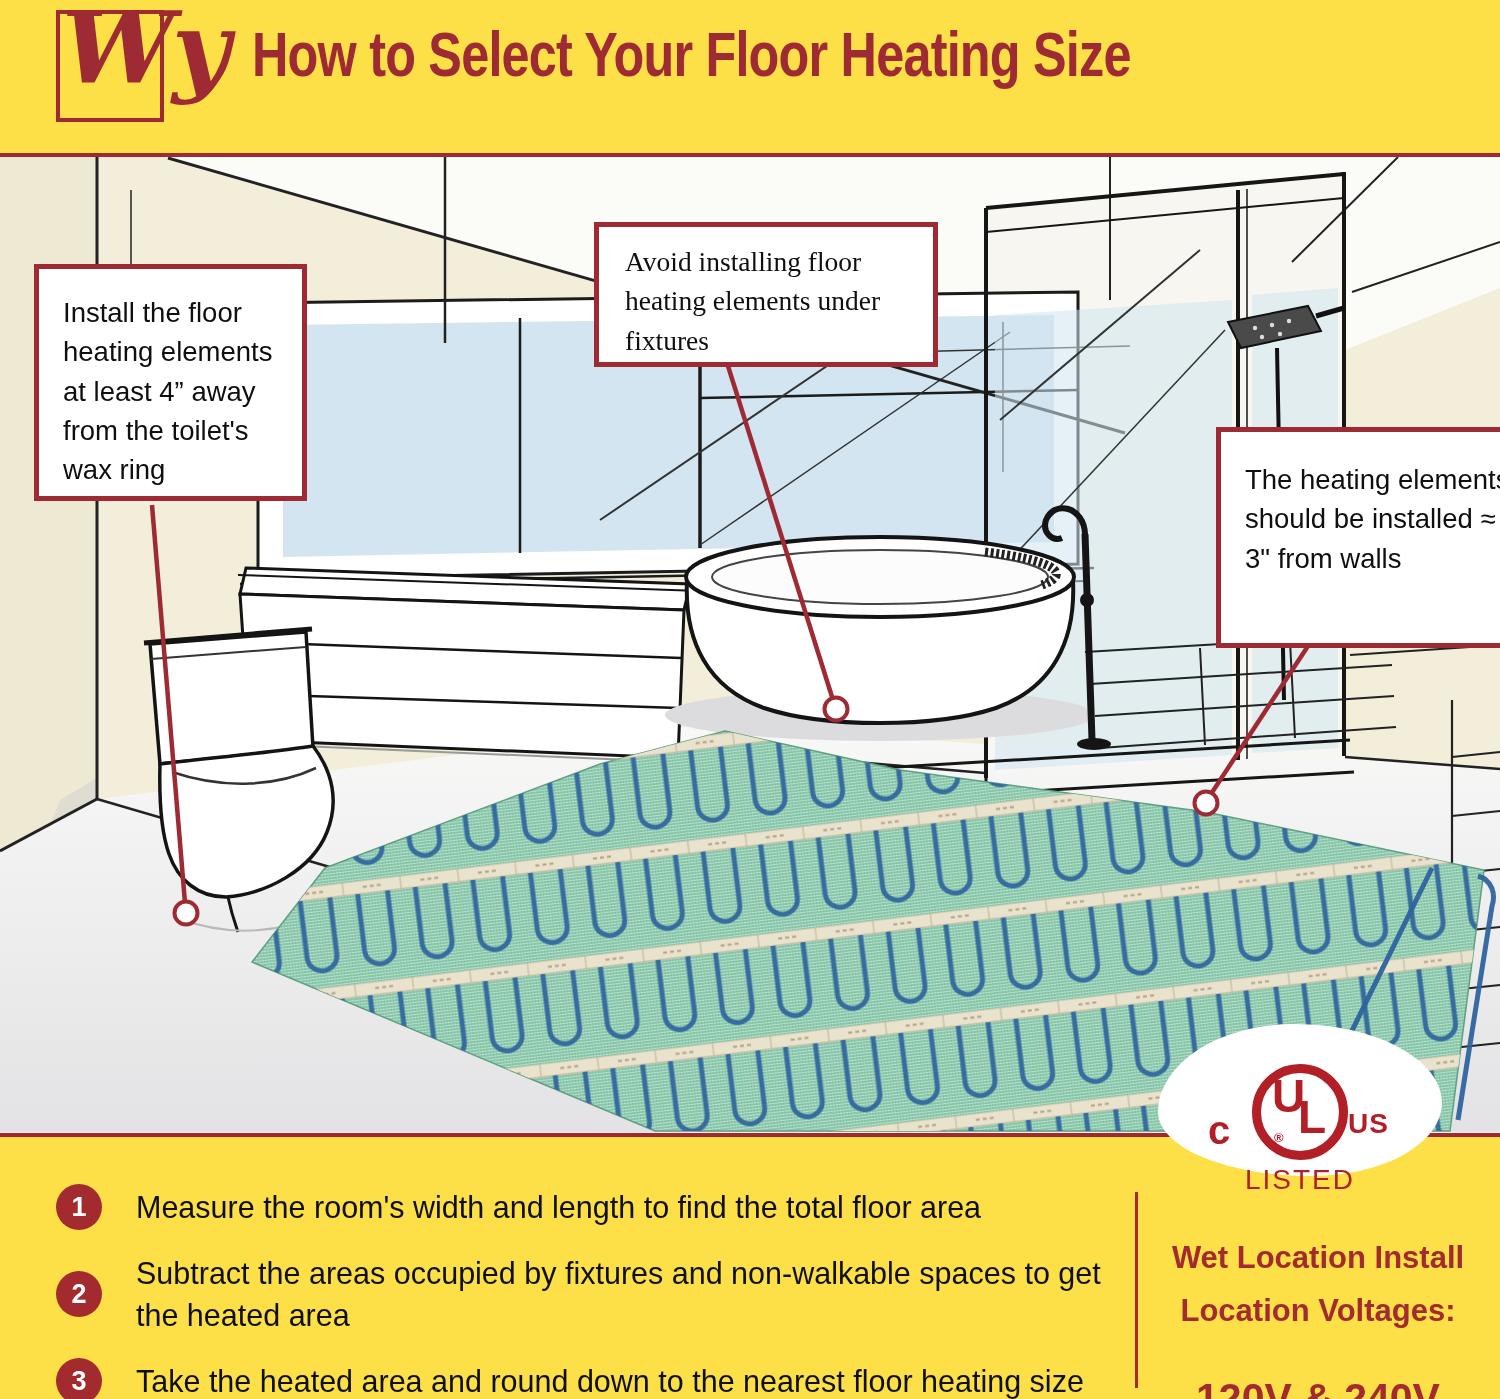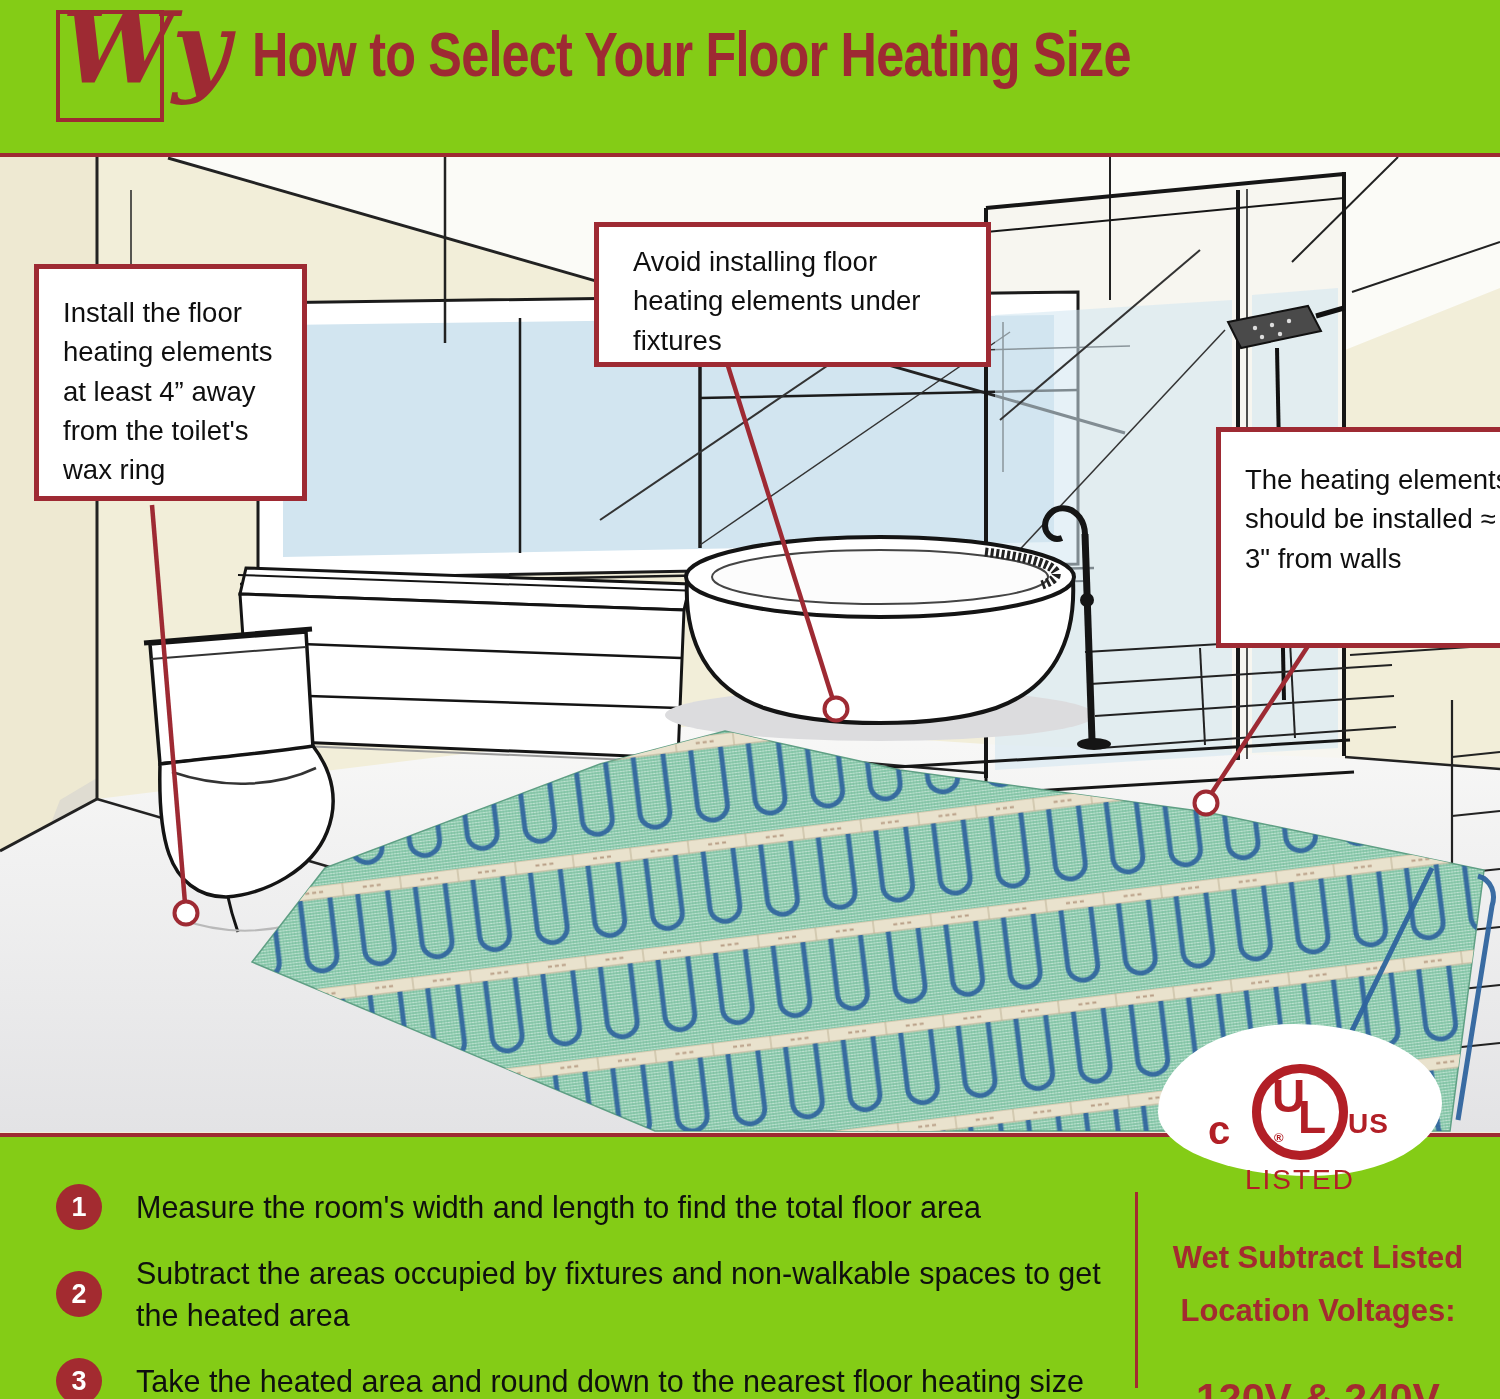--- a/index.html
+++ b/index.html
@@ -3,39 +3,39 @@
 <meta charset="utf-8">
 <style>
   :root{
     --red:#9e2a33;
     --ul-red:#b21f26;
     --cream:#f2eed9;
     --glass:#d2e5f0;
   }
   html,body{margin:0;padding:0;background:#fff;}
   body{font-family:"Liberation Sans", sans-serif;}
-  .canvas{position:relative;width:1500px;height:1399px;background:#84cc16;overflow:hidden;}
+  .canvas{position:relative;width:1500px;height:1399px;background:#fde047;overflow:hidden;}
 
   
   .logo-box{position:absolute;left:56px;top:10px;width:100px;height:104px;border:4px solid var(--red);}
   .logo-wy{position:absolute;left:2px;top:-16px;font-family:"DejaVu Serif",serif;font-style:italic;font-weight:bold;
     font-size:100px;color:var(--red);line-height:1;}
   .page-title{position:absolute;left:252px;top:18px;font-size:63px;font-weight:bold;color:var(--red);
     letter-spacing:-1px;white-space:nowrap;transform:scaleX(.8);transform-origin:left top;}
 
   
   .illustration{position:absolute;left:0;top:153px;width:1500px;height:984px;box-sizing:border-box;
     border-top:4px solid var(--red);border-bottom:4.5px solid var(--red);background:var(--cream);}
   .illustration svg{display:block;}
 
   
   .callout{position:absolute;box-sizing:border-box;background:#fff;border:5px solid var(--red);
     color:#0f0f0f;font-size:27.5px;line-height:1.43;font-weight:500;z-index:3;}
   .callout-toilet{left:34px;top:264px;width:273px;height:237px;padding:24px 14px 0 24px;}
-  .callout-fixtures{left:594px;top:222px;width:397px;height:145px;padding:15px 14px 0 34px;}
+  .callout-fixtures{left:594px;top:222px;width:344px;height:145px;padding:15px 14px 0 26px;font-family:Liberation Serif, serif;}
   .callout-walls{left:1216px;top:427px;width:320px;height:221px;padding:28px 10px 0 24px;}
 
   
   .ul-badge{position:absolute;left:1150px;top:1020px;width:300px;height:200px;z-index:4;color:var(--ul-red);}
   .ul-blob{position:absolute;left:8px;top:4px;width:284px;height:152px;background:#fff;
     border-radius:48% 52% 46% 54%/58% 52% 48% 42%;}
   .ul-circle{position:absolute;left:102px;top:44px;width:78px;height:78px;border:9px solid var(--ul-red);
     border-radius:50%;background:#fff;}
   .ul-u{position:absolute;left:11px;top:0px;font-size:46px;font-weight:800;line-height:1;}
   .ul-l{position:absolute;left:37px;top:21px;font-size:46px;font-weight:800;line-height:1;}
@@ -250,18 +250,18 @@
     </div>
     <div class="step">
       <div class="step-num">3</div>
       <div class="step-text">Take the heated area and round down to the nearest floor heating size</div>
     </div>
   </div>
 
   <div class="divider"></div>
 
   <div class="wet-block">
-    <div class="wet-l1">Wet Subtract Listed</div>
+    <div class="wet-l1">Wet Location Install</div>
     <div class="wet-l2">Location Voltages:</div>
     <div class="wet-l3">120V &amp; 240V</div>
   </div>
 
 </div>
 
 </body></html>

